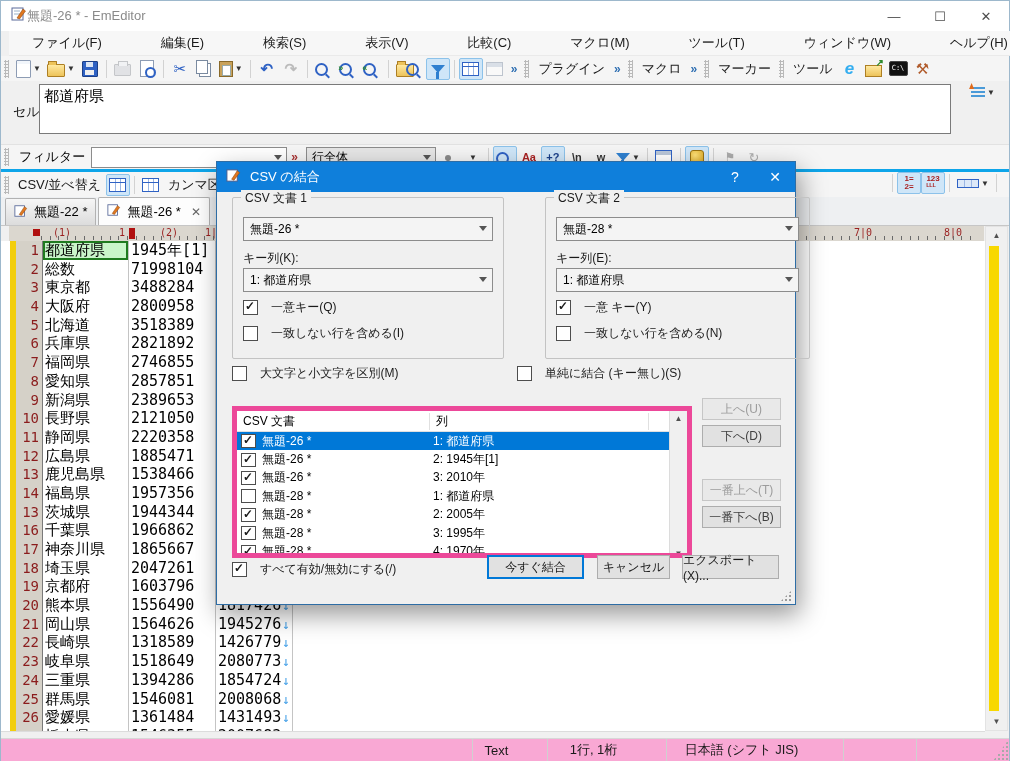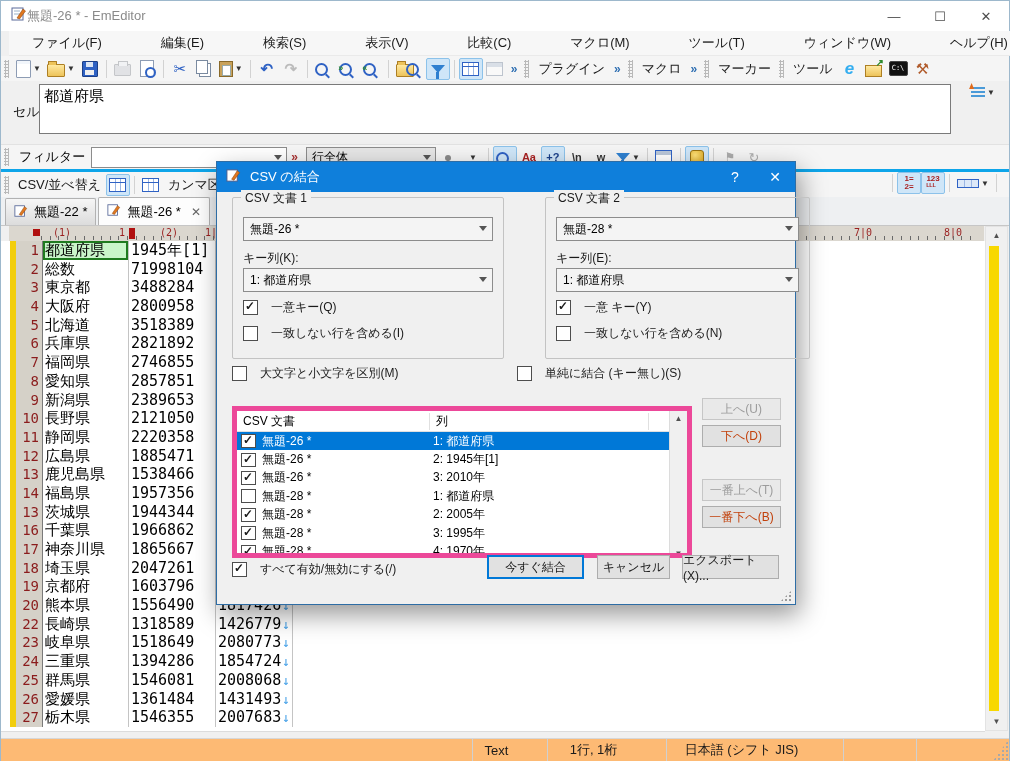--- a/index.html
+++ b/index.html
@@ -115,21 +115,21 @@
 
   
   .vscroll{position:absolute;right:1px;top:225px;width:23px;height:505px;background:#f0f0f0;border:1px solid #e3e3e3;box-sizing:border-box;}
   .sbtn{position:absolute;left:0;width:100%;height:17px;display:flex;align-items:center;justify-content:center;font-size:8px;color:#505050;}
   .sbtn.up{top:0;}
   .sbtn.dn{bottom:0;}
   .vmark{position:absolute;left:3px;top:19px;bottom:19px;width:10px;background:#f8d800;}
   .hstrip{position:absolute;left:0;top:730px;width:984px;height:7px;background:#f0f0f0;border-top:1px solid #dcdcdc;}
 
   
-  .statusbar{position:absolute;left:0;top:737px;width:100%;height:22px;background:#fdba74;border-top:1px solid #d7d7d7;display:flex;justify-content:flex-end;align-items:center;font-size:13px;color:#1a1a1a;gap:27px;}
+  .statusbar{position:absolute;left:0;top:737px;width:100%;height:22px;background:#f9a8d4;border-top:1px solid #d7d7d7;display:flex;justify-content:flex-end;align-items:center;font-size:13px;color:#1a1a1a;gap:27px;}
   .scell{height:100%;display:flex;align-items:center;justify-content:center;border-left:1px solid #d0d0d0;padding:0 8px;box-sizing:border-box;}
   .scell.w1{min-width:48px;}.scell.w2{min-width:92px;}.scell.w3{min-width:150px;}.scell.w4{min-width:46px;}.scell.w5{min-width:50px;}
   .sgrip{width:16px;height:100%;background-image:radial-gradient(#a8a8a8 1px,transparent 1.2px);background-size:4px 4px;background-position:bottom right;clip-path:polygon(100% 0,100% 100%,0 100%);}
 
   
   .dialog{position:absolute;left:215px;top:160px;width:578px;height:442px;background:#f0f0f0;border:1px solid #2e6da5;box-shadow:4px 10px 24px rgba(0,0,0,.4);z-index:50;}
   .dlg-title{position:absolute;left:0;top:0;width:100%;height:30px;background:#0f7fdb;display:flex;align-items:center;}
   .dlg-title .doc-ico{margin-left:9px;}
   .dlg-title-text{color:#fff;font-size:13px;margin-left:9px;flex:1;}
   .dlg-help,.dlg-close{color:#fff;font-size:14px;width:40px;height:30px;display:flex;align-items:center;justify-content:center;}
@@ -147,21 +147,21 @@
   .mhead{display:flex;height:20px;border-bottom:1px solid #e0e0e0;font-size:12px;align-items:center;}
   .mh1{width:193px;padding-left:6px;border-right:1px solid #e0e0e0;box-sizing:border-box;}
   .mh2{width:219px;padding-left:6px;border-right:1px solid #e0e0e0;box-sizing:border-box;}
   .mrow{display:flex;height:18.4px;align-items:center;font-size:12px;}
   .mrow .cbx{margin:0 6px 0 4px;width:12px;height:12px;}
   .mdoc{width:171px;}
   .mcol{width:230px;}
   .mrow.msel{background:#0078d7;color:#fff;}
   .mscroll{position:absolute;right:0;top:0;width:17px;height:150px;background:#f0f0f0;border-left:1px solid #dcdcdc;}
   .mscroll .sbtn{height:15px;}
-  .dbtn{position:absolute;width:79px;height:22px;background:#e1e1e1;border:1px solid #adadad;font-size:12px;display:flex;align-items:center;justify-content:center;color:#c2410c;box-sizing:border-box;}
+  .dbtn{position:absolute;width:79px;height:22px;background:#e1e1e1;border:1px solid #adadad;font-size:12px;display:flex;align-items:center;justify-content:center;color:#404040;box-sizing:border-box;}
   .dbtn.disabled{color:#9c9c9c;background:#e9e9e9;border-color:#c6c6c6;}
   .bbtn{position:absolute;height:24px;background:#e1e1e1;border:1px solid #adadad;font-size:12px;display:flex;align-items:center;justify-content:center;color:#1a1a1a;box-sizing:border-box;}
   .bbtn.default{border:2px solid #0078d7;}
   .dgrip{position:absolute;right:3px;bottom:2px;width:12px;height:12px;background-image:radial-gradient(#9a9a9a 1px,transparent 1.2px);background-size:4px 4px;clip-path:polygon(100% 0,100% 100%,0 100%);}
 </style>
 </head>
 <body>
 
 <div class="app">
 
@@ -545,20 +545,27 @@
         <span class="ec c1">京都府</span>
         <span class="ec c2">1603796</span>
         <span class="ec c3"></span>
       </div>
       <div class="erow">
         <span class="ebar"></span>
         <span class="egut">20</span>
         <span class="ec c1">熊本県</span>
         <span class="ec c2">1556490</span>
         <span class="ec c3">1817426<span class="lf">↓</span></span>
+      </div>
+      <div class="erow">
+        <span class="ebar"></span>
+        <span class="egut">21</span>
+        <span class="ec c1">岡山県</span>
+        <span class="ec c2">1564626</span>
+        <span class="ec c3">1945276<span class="lf">↓</span></span>
       </div>
       <div class="erow">
         <span class="ebar"></span>
         <span class="egut">22</span>
         <span class="ec c1">長崎県</span>
         <span class="ec c2">1318589</span>
         <span class="ec c3">1426779<span class="lf">↓</span></span>
       </div>
       <div class="erow">
         <span class="ebar"></span>

